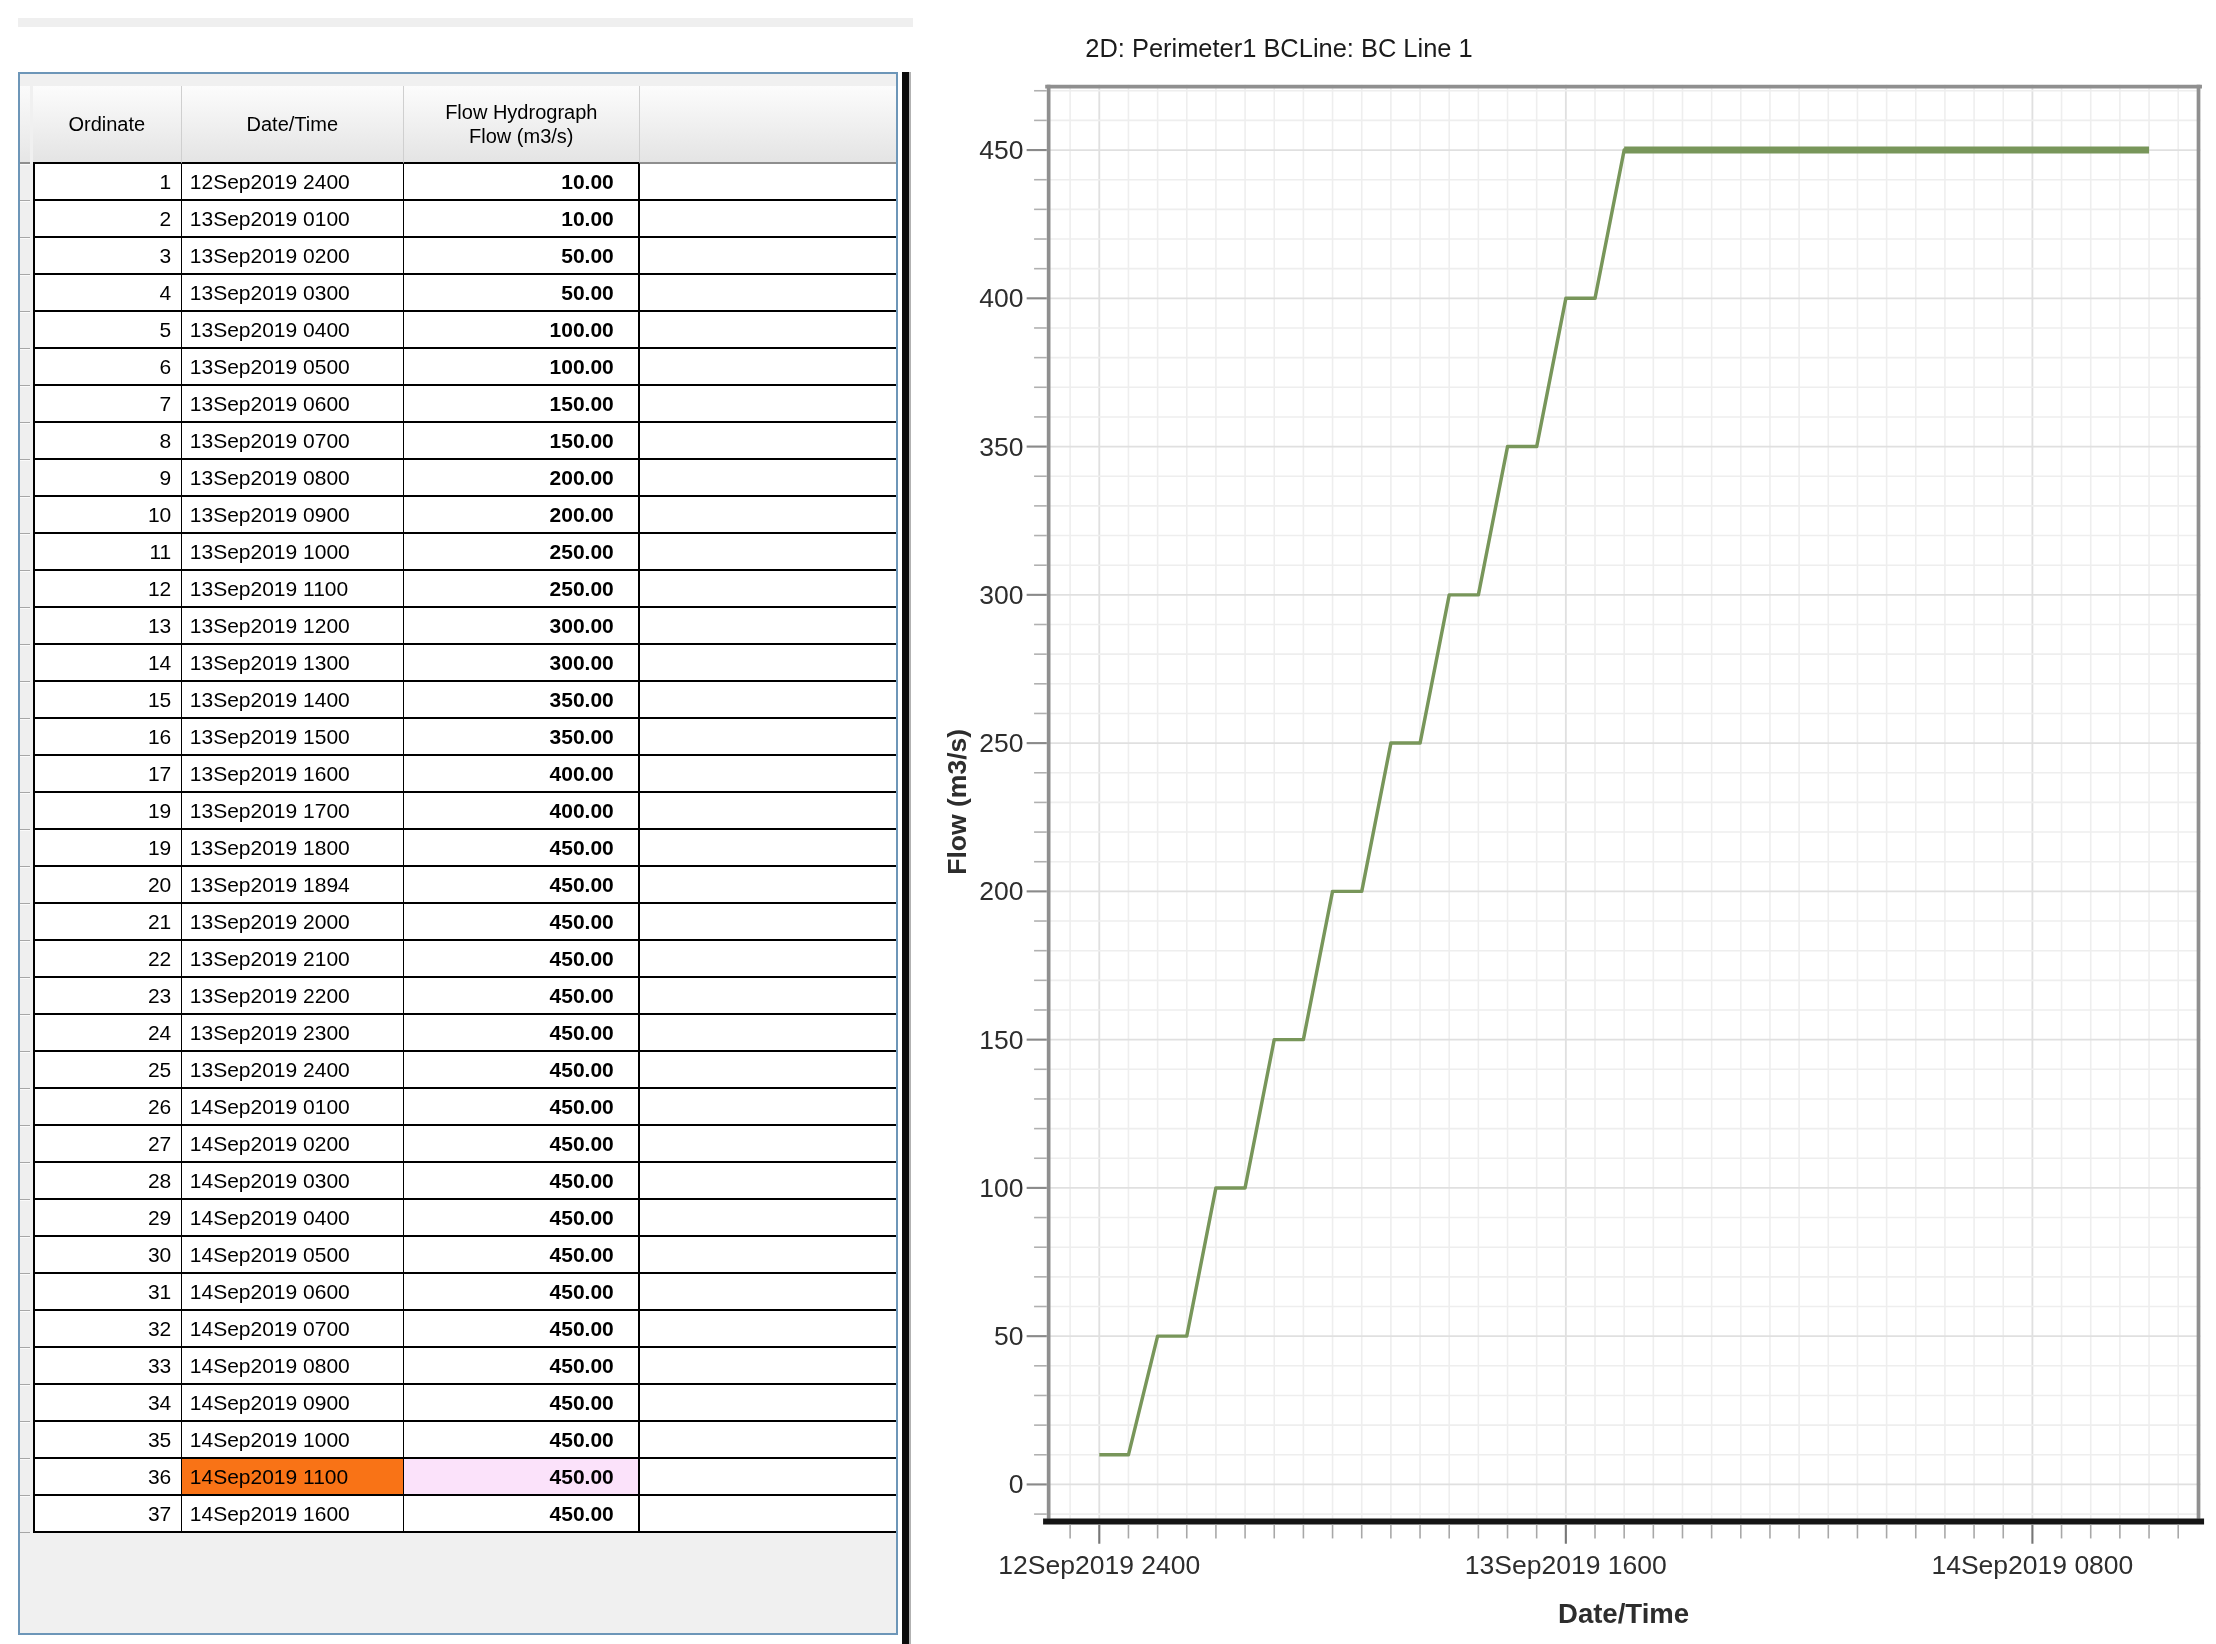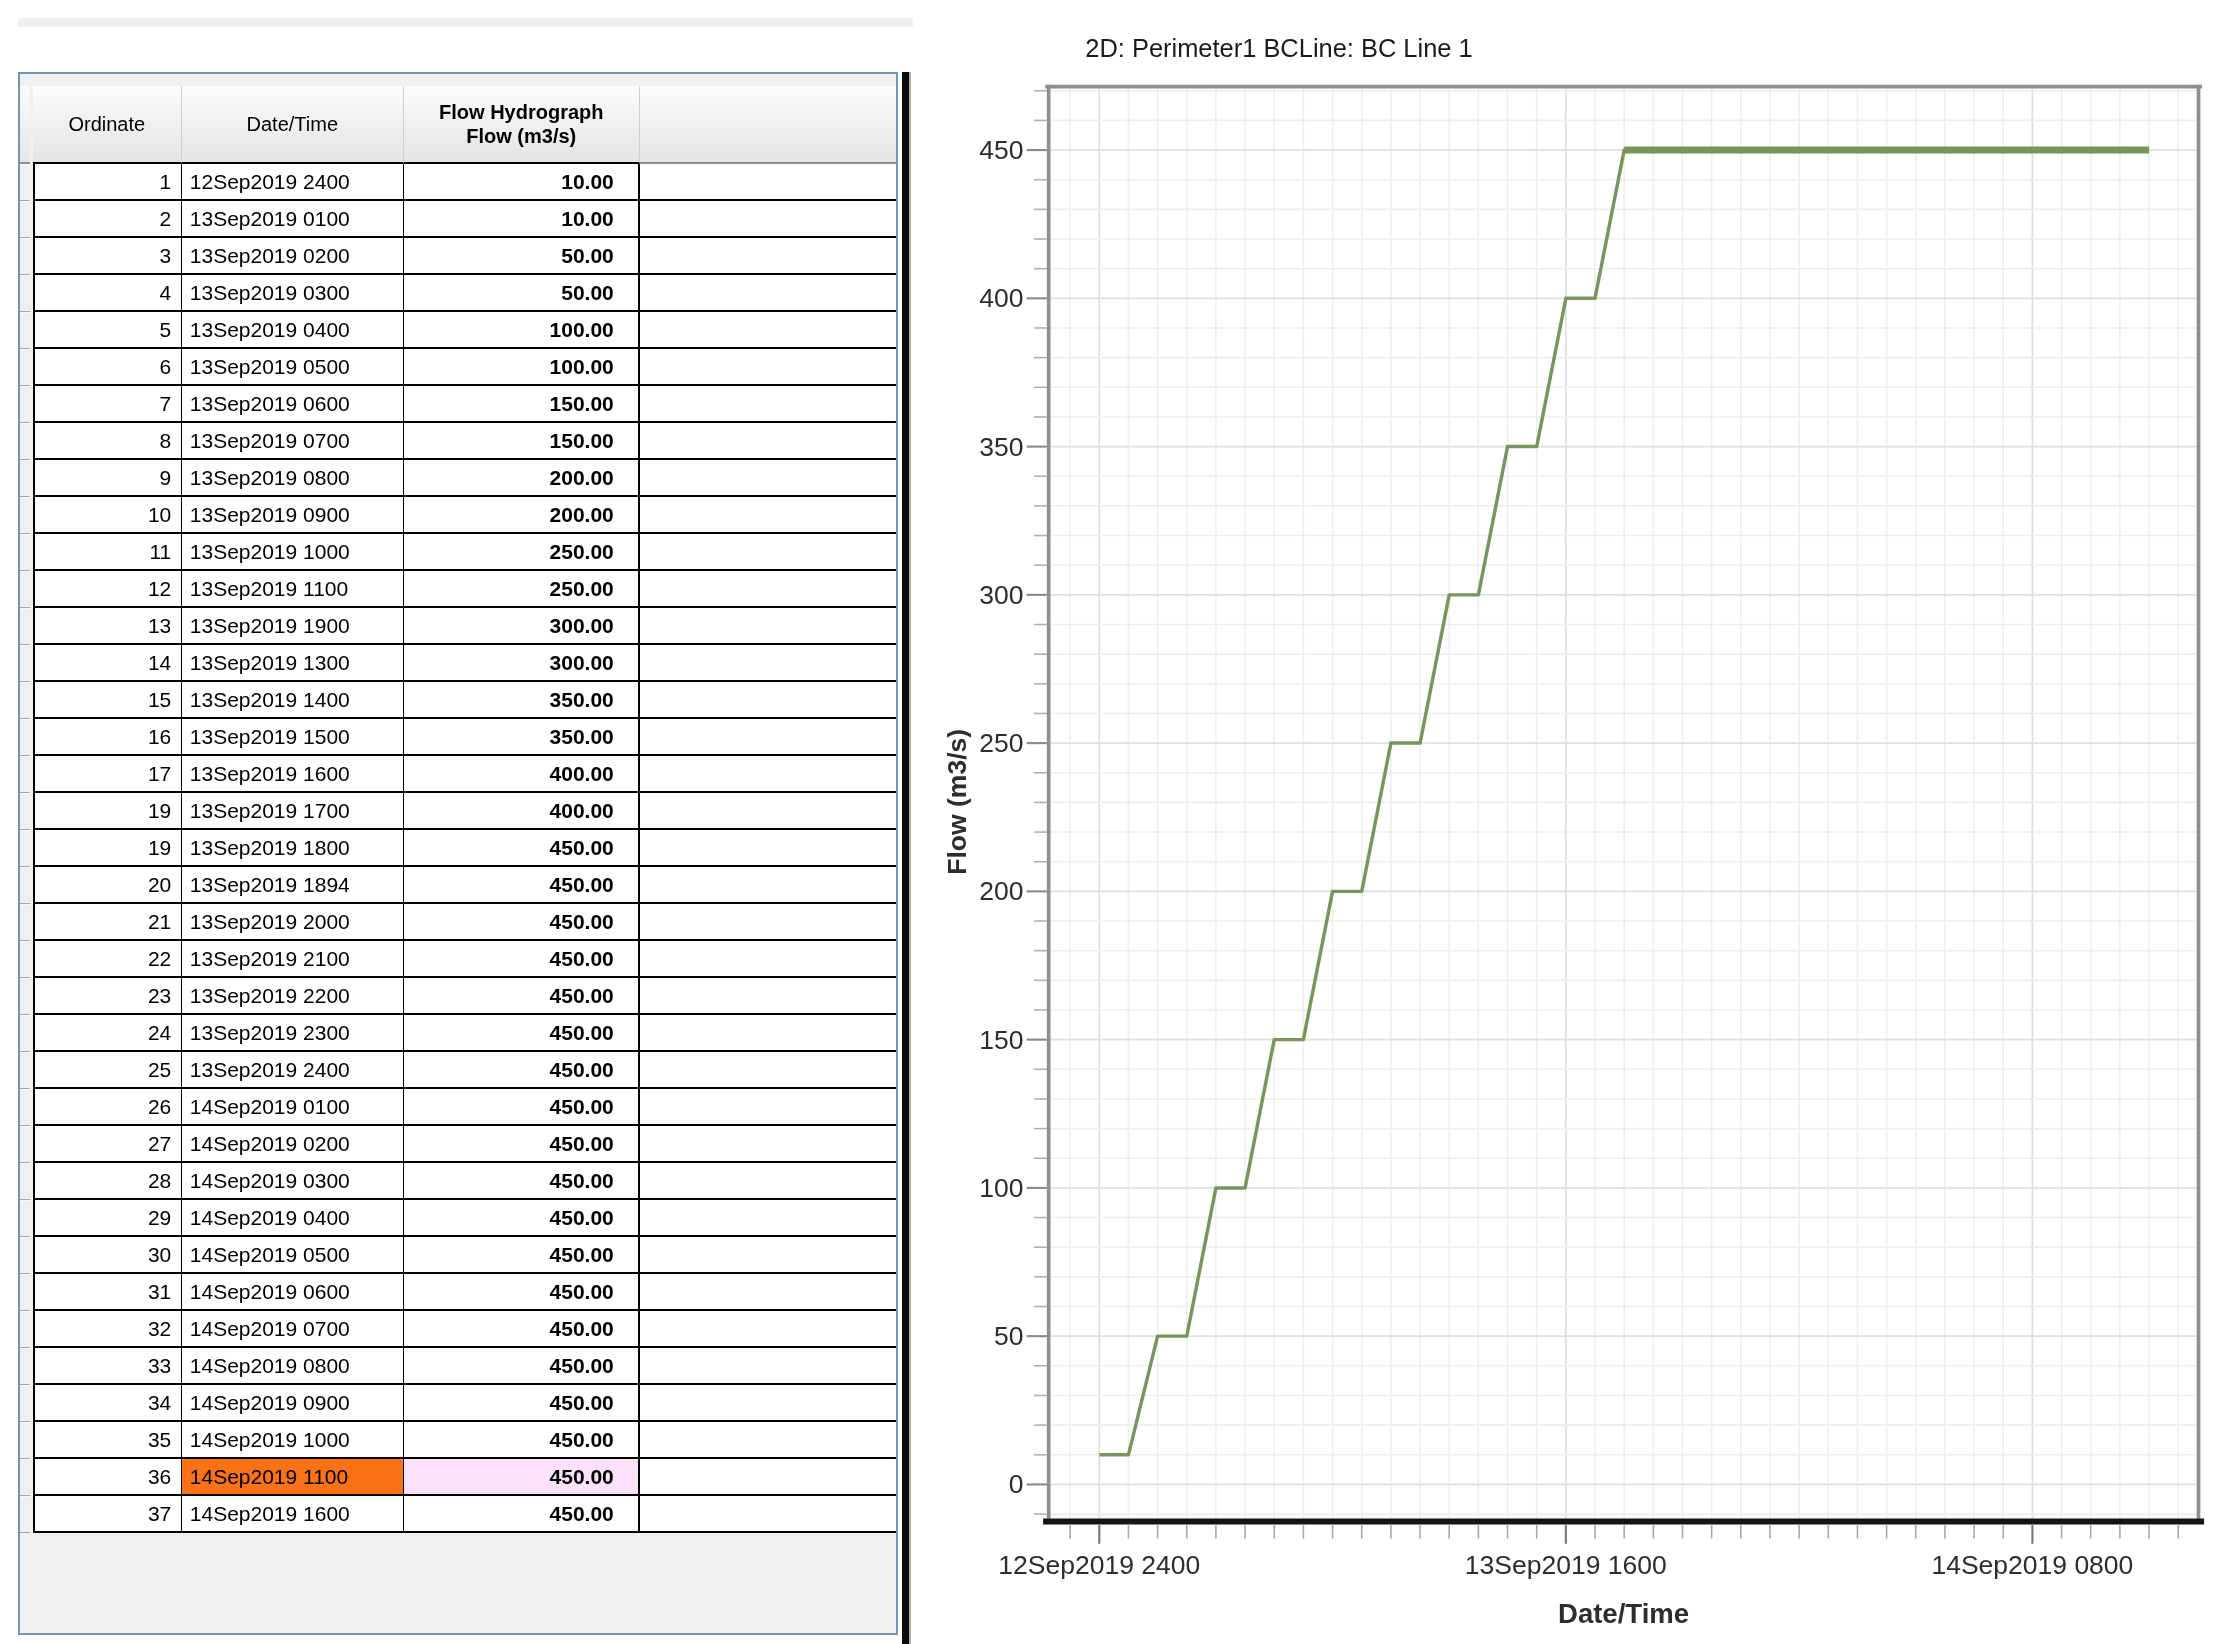--- a/index.html
+++ b/index.html
@@ -19,21 +19,21 @@
   .c-gut{width:10.6px;margin-right:2.7px;background:#efefef;border-top:1.1px solid #fbfbfb;
          border-bottom:1.1px solid #a6a6a6;box-sizing:border-box;}
   .h-gut{width:10.6px;margin-right:2.7px;background:linear-gradient(#fbfbfb,#e6e6e6);
          border-bottom:2.1px solid #8e8e8e;box-sizing:border-box;}
 
   .hcell{background:linear-gradient(#fcfcfc,#e4e4e4);box-sizing:border-box;
          display:flex;align-items:center;justify-content:center;text-align:center;
          font-size:20px;line-height:24.4px;color:#000;border-right:1.1px solid #cfcfcf;}
   .h-ord{width:149px;border-bottom:2.1px solid #000;}
   .h-date{width:222px;border-bottom:2.1px solid #000;}
-  .h-flow{width:236px;border-bottom:2.1px solid #000;font-weight:bold;}
+  .h-flow{width:236px;border-bottom:2.1px solid #000;}
   .h-empty{flex:1;border-right:none;border-bottom:2.1px solid #8e8e8e;}
 
   .cell{background:#ffffff;box-sizing:border-box;display:flex;align-items:center;
         font-size:21px;color:#000;border-bottom:2.1px solid #000;}
   .c-ord{width:149px;border-left:2.1px solid #000;border-right:1.6px solid #000;
          justify-content:flex-end;padding-right:9.5px;}
   .c-date{width:222px;border-right:1.6px solid #000;padding-left:8px;}
   .c-flow{width:236px;border-right:2.1px solid #000;justify-content:flex-end;padding-right:24px;font-weight:bold;}
   .c-empty{flex:1;border-right:none;}
   .hl{background:#fbe2fa;}
@@ -148,21 +148,21 @@
           <div class="data-row">
             <div class="c-gut"></div>
             <div class="cell c-ord">12</div>
             <div class="cell c-date">13Sep2019 1100</div>
             <div class="cell c-flow">250.00</div>
             <div class="cell c-empty"></div>
           </div>
           <div class="data-row">
             <div class="c-gut"></div>
             <div class="cell c-ord">13</div>
-            <div class="cell c-date">13Sep2019 1900</div>
+            <div class="cell c-date">13Sep2019 1200</div>
             <div class="cell c-flow">300.00</div>
             <div class="cell c-empty"></div>
           </div>
           <div class="data-row">
             <div class="c-gut"></div>
             <div class="cell c-ord">14</div>
             <div class="cell c-date">13Sep2019 1300</div>
             <div class="cell c-flow">300.00</div>
             <div class="cell c-empty"></div>
           </div>

